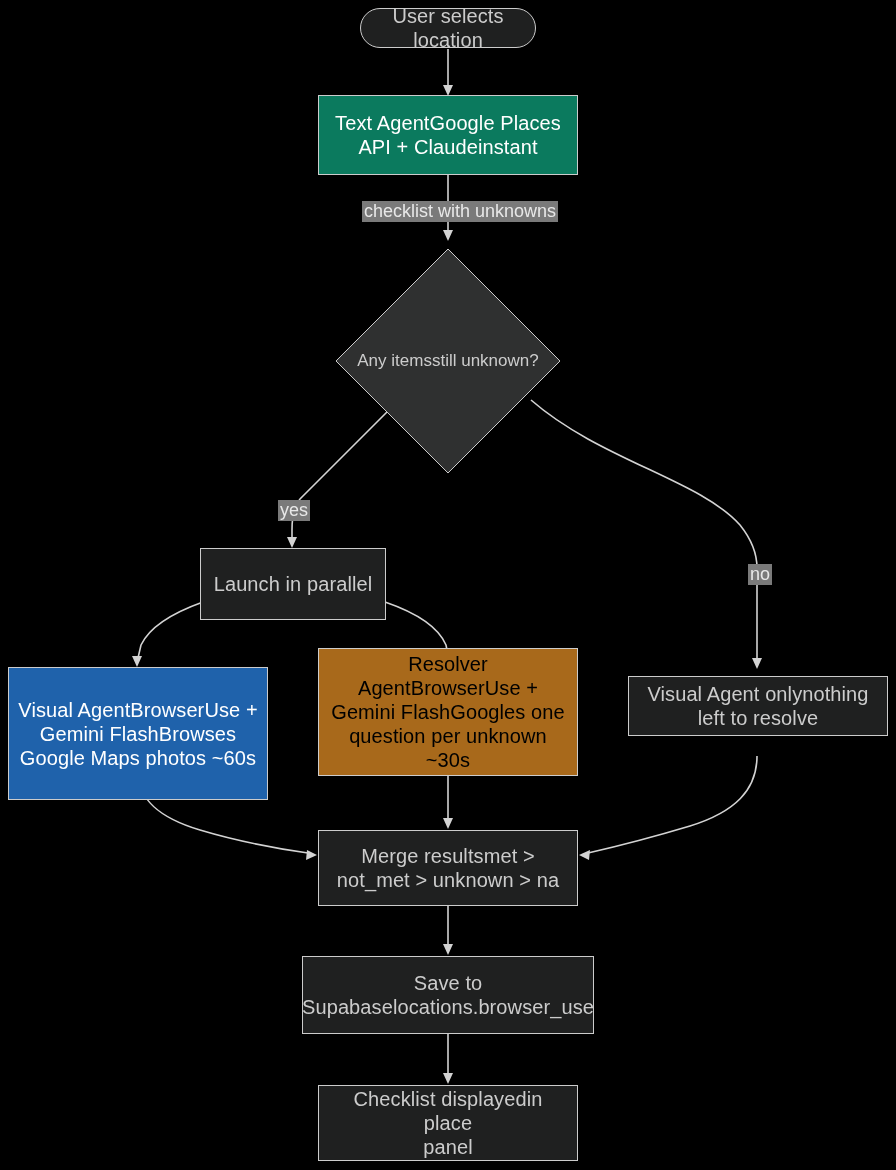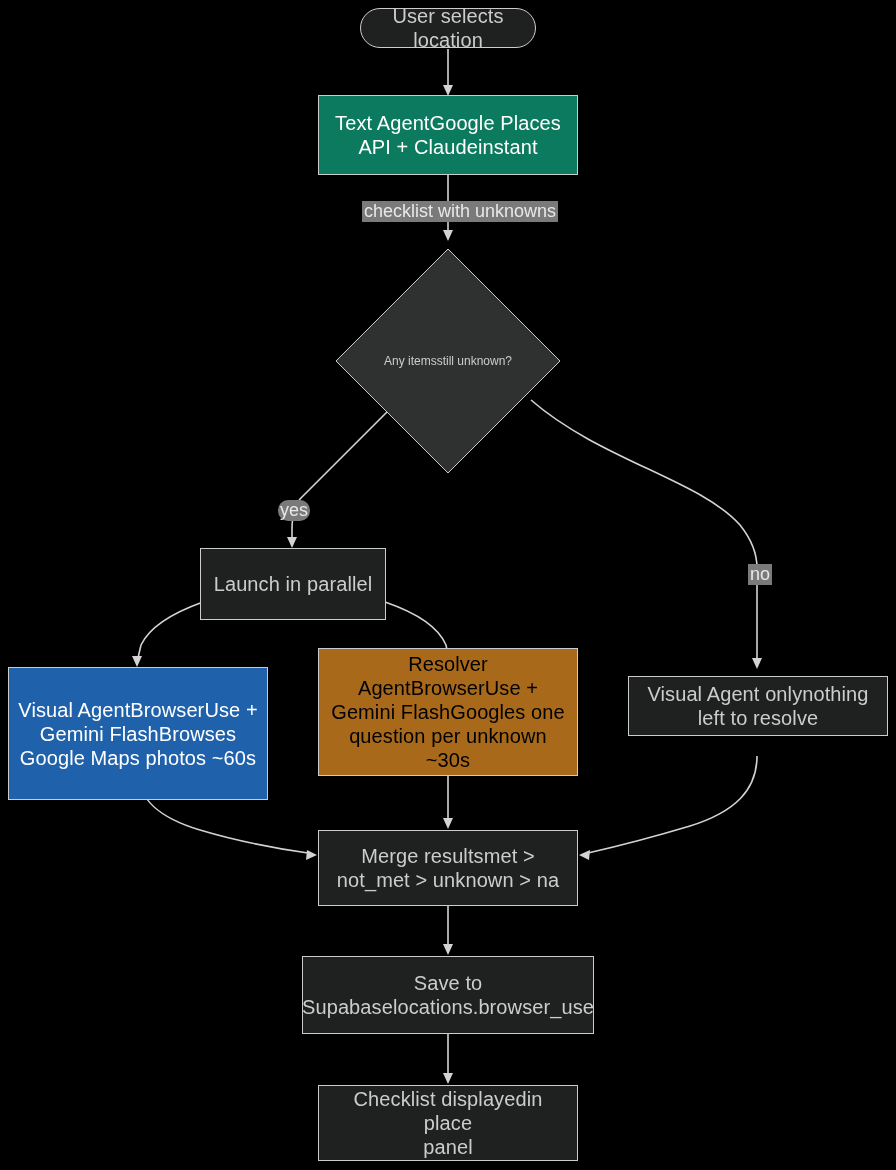--- a/index.html
+++ b/index.html
@@ -84,21 +84,21 @@
   .diamond-label {
     position: absolute;
     left: 0;
     top: 0;
     width: 100%;
     height: 100%;
     display: flex;
     align-items: center;
     justify-content: center;
     color: #cccccc;
-    font-size: 12px;
+    font-size: 17px;
     line-height: 24px;
     text-align: center;
   }
   .edge-label {
     position: absolute;
     background: #7a7a7a;
     color: #e8e8e8;
     font-size: 18px;
     line-height: 21px;
     padding: 0 2px;
@@ -192,15 +192,15 @@
 Supabaselocations.browser_use</span>
 </div>
 
 <div class="node" style="left:318px; top:1085px; width:260px; height:76px;">
   <span class="node-text">Checklist displayedin place
 panel</span>
 </div>
 
 <div class="edge-label" style="left:362px; top:201px;">checklist with unknowns</div>
 
-<div class="edge-label" style="left:278px; top:500px;border-radius:10px;">yes</div>
+<div class="edge-label" style="left:278px; top:500px;">yes</div>
 
 <div class="edge-label" style="left:748px; top:564px;">no</div>
 
 </body></html>

